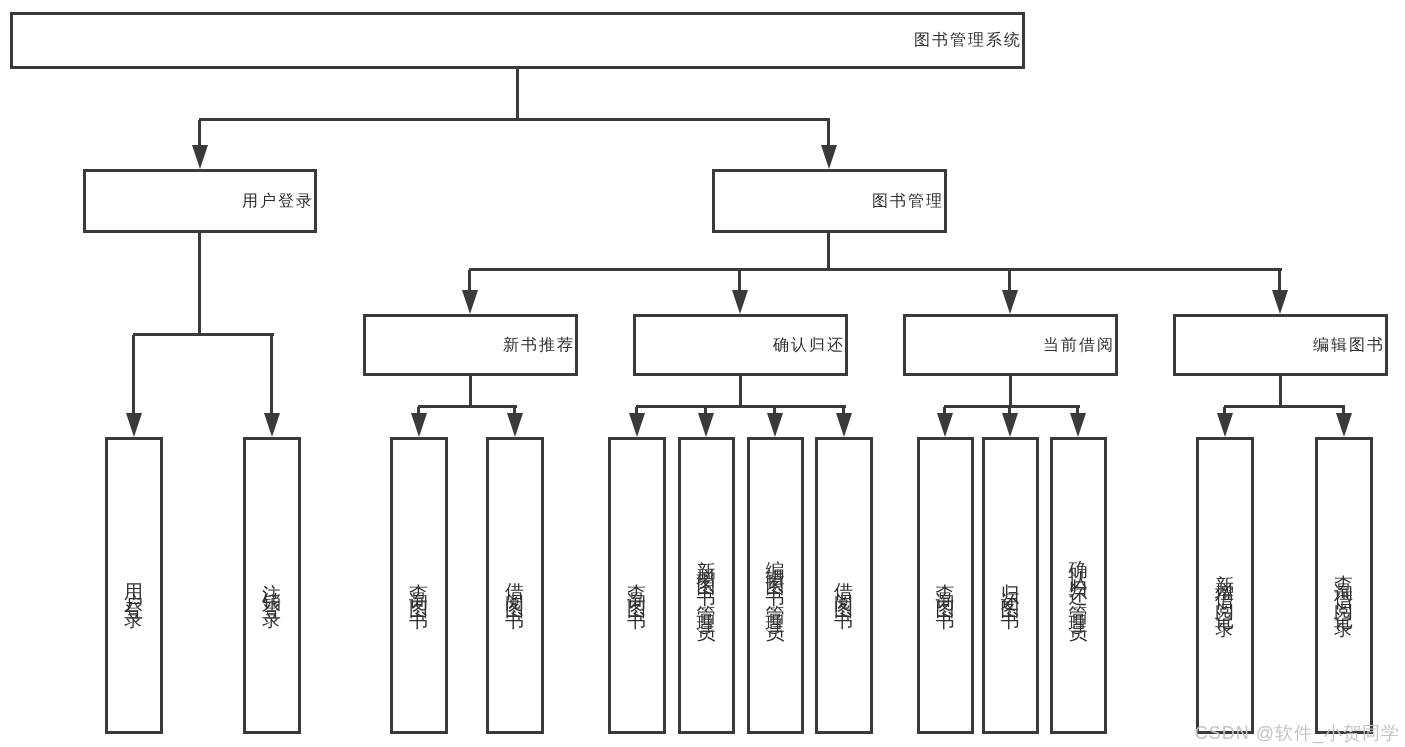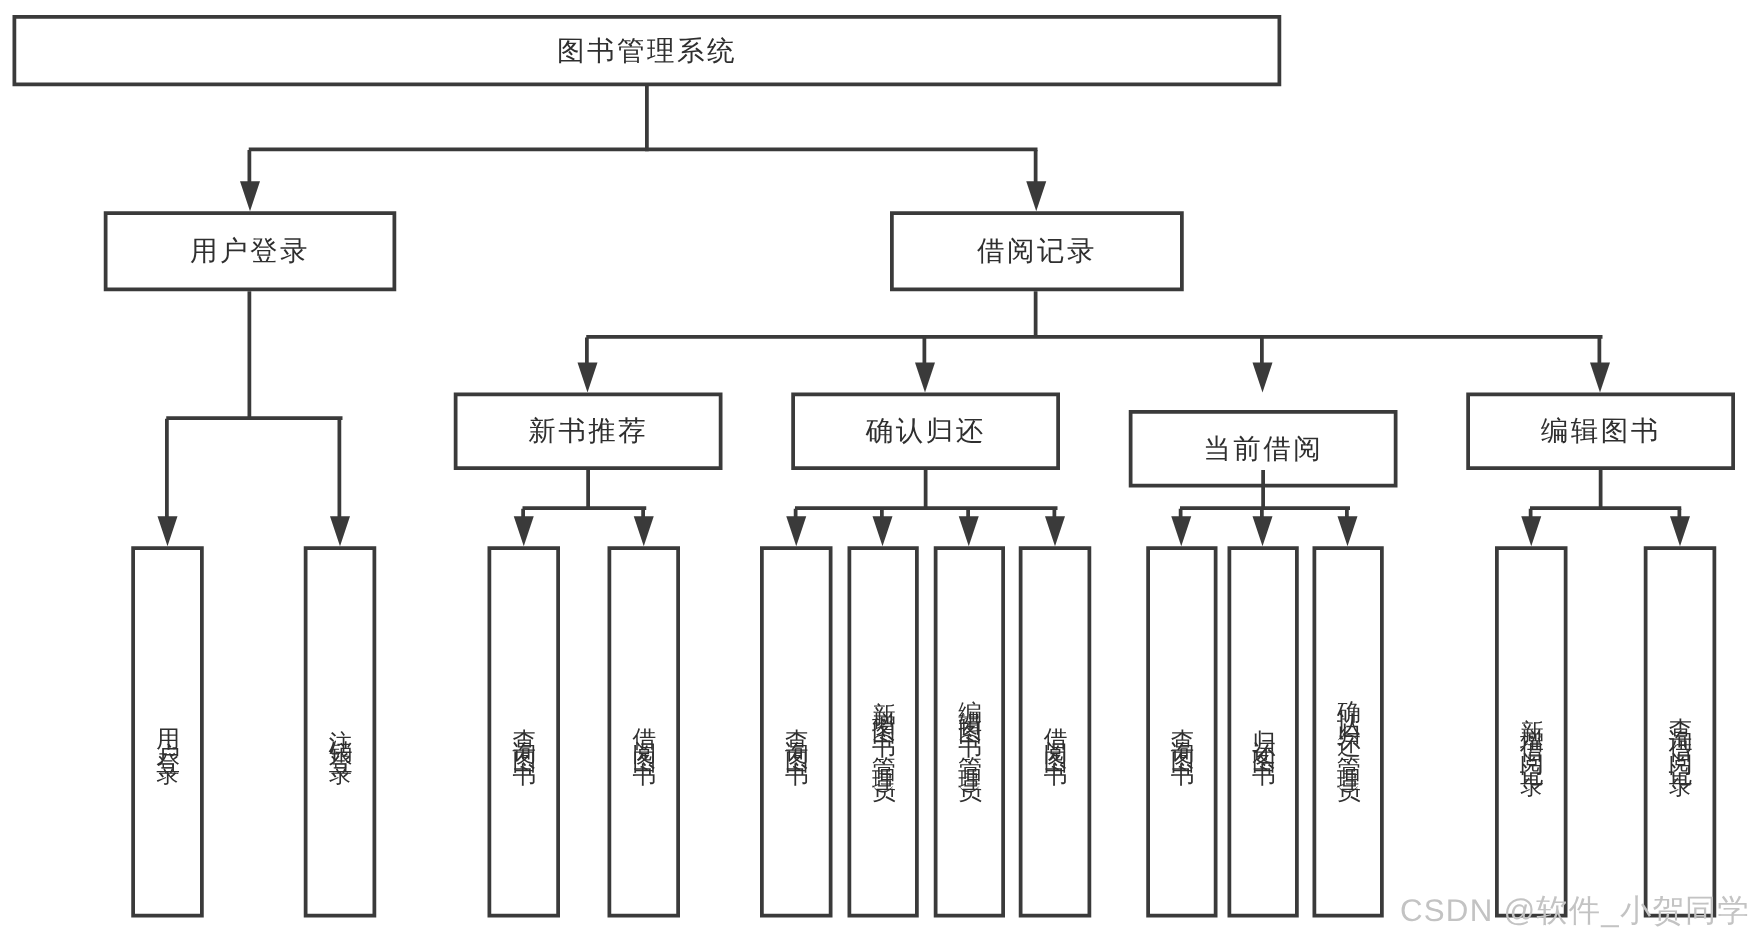--- a/index.html
+++ b/index.html
@@ -16,22 +16,22 @@
     overflow: hidden;
   }
   
   .hnode {
     position: absolute;
     box-sizing: border-box;
     border: 3px solid #3a3a3a;
     background: #ffffff;
     display: flex;
     align-items: center;
-    justify-content: center;
-    font-size: 22px;
+    justify-content: flex-end;
+    font-size: 16px;
     letter-spacing: 2px;
     color: #2f2f2f;
   }
   
   .leaf {
     position: absolute;
     box-sizing: border-box;
     top: 437px;
     height: 297px;
     border: 3px solid #3a3a3a;
@@ -75,21 +75,21 @@
     width: 0;
     height: 0;
     border-left: 8px solid transparent;
     border-right: 8px solid transparent;
     border-top: 24px solid #3a3a3a;
   }
   .watermark {
     position: absolute;
     right: 5px;
     bottom: 2px;
-    font-size: 25px;
+    font-size: 18px;
     color: #c3c3c3;
     letter-spacing: 1px;
   }
 </style>
 </head>
 <body>
 
 <div id="canvas">
 
   <div class="hnode" style="left:10px; top:12px; width:1015px; height:57px;">
@@ -98,42 +98,42 @@
 
   <div class="line" style="left:516px; top:68px; width:3px; height:53px;"></div>
   <div class="line" style="left:199px; top:118px; width:631px; height:3px;"></div>
   <div class="arrow" style="left:192px; top:120px; height:49px;"></div>
   <div class="arrow" style="left:821px; top:120px; height:49px;"></div>
 
   <div class="hnode" style="left:83px; top:169px; width:234px; height:64px;">
     <span>用户登录</span>
   </div>
   <div class="hnode" style="left:712px; top:169px; width:235px; height:64px;">
-    <span>借阅记录</span>
+    <span>图书管理</span>
   </div>
 
   <div class="line" style="left:198px; top:233px; width:3px; height:103px;"></div>
   <div class="line" style="left:133px; top:333px; width:141px; height:3px;"></div>
   <div class="arrow" style="left:126px; top:335px; height:102px;"></div>
   <div class="arrow" style="left:264px; top:335px; height:102px;"></div>
 
   <div class="line" style="left:827px; top:233px; width:3px; height:37px;"></div>
   <div class="line" style="left:469px; top:268px; width:813px; height:3px;"></div>
   <div class="arrow" style="left:462px; top:270px; height:44px;"></div>
   <div class="arrow" style="left:732px; top:270px; height:44px;"></div>
   <div class="arrow" style="left:1002px; top:270px; height:44px;"></div>
   <div class="arrow" style="left:1272px; top:270px; height:44px;"></div>
 
   <div class="hnode" style="left:363px; top:314px; width:215px; height:62px;">
     <span>新书推荐</span>
   </div>
   <div class="hnode" style="left:633px; top:314px; width:215px; height:62px;">
     <span>确认归还</span>
   </div>
-  <div class="hnode" style="left:903px; top:328px; width:215px; height:62px;">
+  <div class="hnode" style="left:903px; top:314px; width:215px; height:62px;">
     <span>当前借阅</span>
   </div>
   <div class="hnode" style="left:1173px; top:314px; width:215px; height:62px;">
     <span>编辑图书</span>
   </div>
 
   <div class="line" style="left:469px; top:376px; width:3px; height:31px;"></div>
   <div class="line" style="left:418px; top:405px; width:99px; height:3px;"></div>
   <div class="arrow" style="left:411px; top:407px; height:30px;"></div>
   <div class="arrow" style="left:507px; top:407px; height:30px;"></div>

